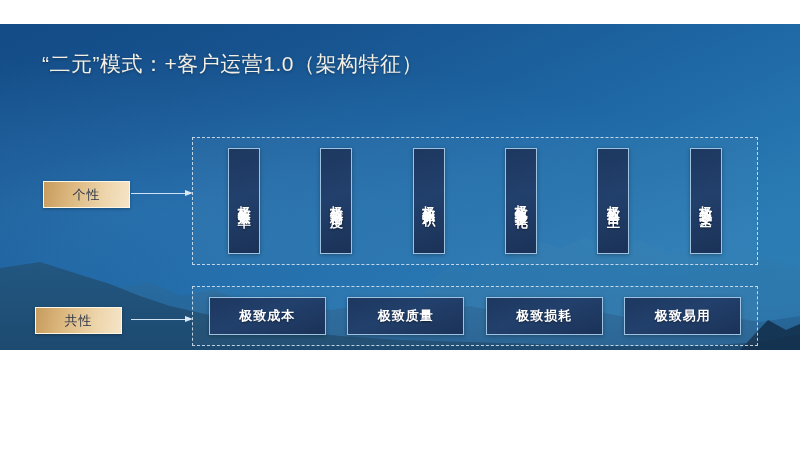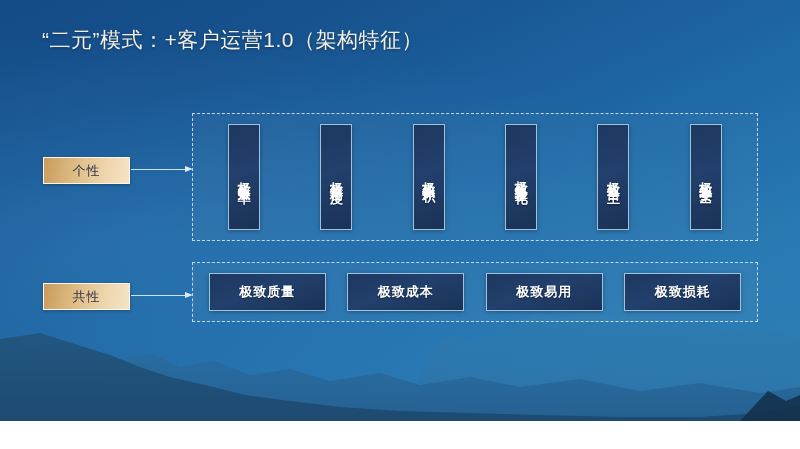--- a/index.html
+++ b/index.html
@@ -11,25 +11,26 @@
     width: 800px;
     height: 449px;
     overflow: hidden;
     font-family: "Liberation Sans", "DejaVu Sans", sans-serif;
   }
 
   
   .slide {
     position: relative;
     width: 800px;
-    height: 421px;
+    height: 326px;
     overflow: hidden;
     background:
       radial-gradient(ellipse 120% 80% at 18% 58%, rgba(60,140,200,0.38) 0%, rgba(60,140,200,0.0) 62%),
       linear-gradient(155deg, #134b86 0%, #17538f 22%, #1e68a5 52%, #2a7bb4 78%, #2f7fb4 100%);
+    margin-top: 24px;
   }
 
   
   .mountains {
     position: absolute;
     left: 0;
     bottom: 0;
     width: 800px;
     height: 130px;
     pointer-events: none;
@@ -60,21 +61,21 @@
     justify-content: center;
     box-sizing: border-box;
   }
   .side-label span {
     font-size: 13px;
     font-weight: normal;
     color: #2b3448;
     letter-spacing: 1px;
   }
   .side-label.individuality { left: 43px; top: 157px; }
-  .side-label.commonality  { left: 43px; top: 283px; }
+  .side-label.commonality  { left: 35px; top: 283px; }
 
   
   .connector {
     position: absolute;
     height: 10px;
     width: 63px;
     pointer-events: none;
   }
   .connector.individuality { left: 131px; top: 165px; }
   .connector.commonality  { left: 131px; top: 291px; }
@@ -247,26 +248,26 @@
     <div class="vcard">
       <span>极致自主</span>
     </div>
     <div class="vcard">
       <span>极致安全</span>
     </div>
   </div>
 
   <div class="hcards">
     <div class="hcard">
+      <span>极致成本</span>
+    </div>
+    <div class="hcard">
       <span>极致质量</span>
     </div>
     <div class="hcard">
-      <span>极致成本</span>
+      <span>极致损耗</span>
     </div>
     <div class="hcard">
       <span>极致易用</span>
     </div>
-    <div class="hcard">
-      <span>极致损耗</span>
-    </div>
   </div>
 
 </div>
 
 </body></html>

